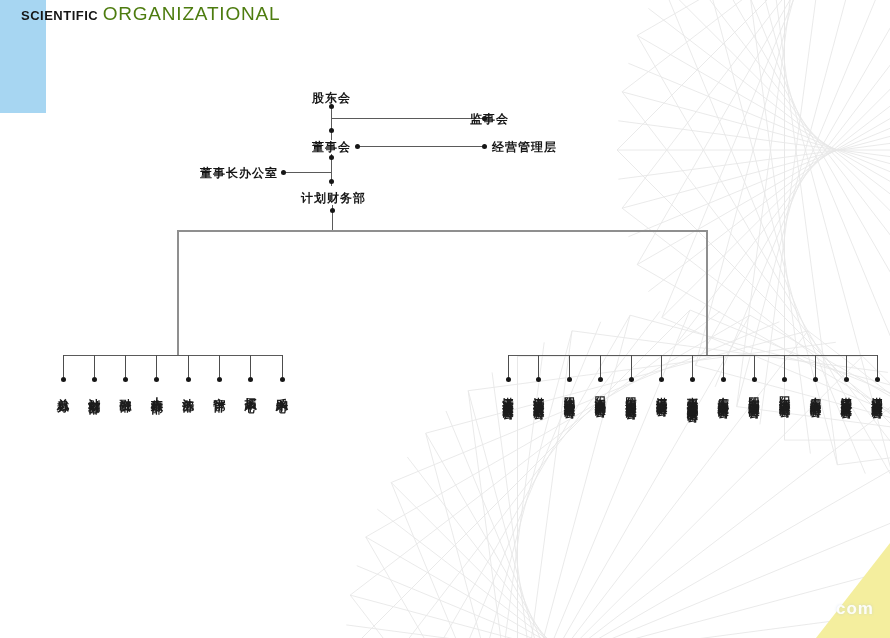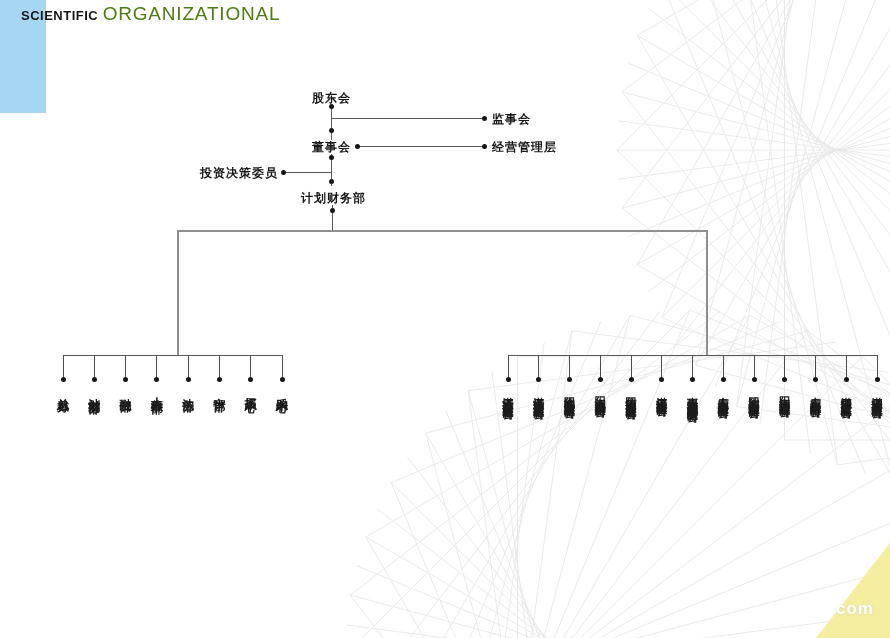--- a/index.html
+++ b/index.html
@@ -206,24 +206,24 @@
   <div class="dot" style="left:329px;top:128px;"></div>
   <div class="dot" style="left:482px;top:116px;"></div>
   <div class="dot" style="left:355px;top:144px;"></div>
   <div class="dot" style="left:482px;top:144px;"></div>
   <div class="dot" style="left:329px;top:155px;"></div>
   <div class="dot" style="left:329px;top:179px;"></div>
   <div class="dot" style="left:281px;top:170px;"></div>
   <div class="dot" style="left:330px;top:208px;"></div>
 
   <span class="nlabel" style="left:312px;top:82px;margin-top:8px;">股东会</span>
-  <span class="nlabel" style="left:492px;top:111px;">监事会</span>
+  <span class="nlabel" style="left:470px;top:111px;">监事会</span>
   <span class="nlabel" style="left:312px;top:139px;">董事会</span>
   <span class="nlabel" style="left:492px;top:139px;">经营管理层</span>
-  <span class="nlabel" style="left:199px;top:165px;width:79px;text-align:right;">投资决策委员</span>
+  <span class="nlabel" style="left:199px;top:165px;width:79px;text-align:right;">董事长办公室</span>
   <span class="nlabel" style="left:301px;top:190px;">计划财务部</span>
 
   <div id="left-branch">
   <div class="col dept" style="left: 56px;">
     <div class="stub"></div>
     <div class="cdot"></div>
     <div class="vlabel">总裁办</div>
   </div>
 
   <div class="col dept" style="left: 87.3px;">

